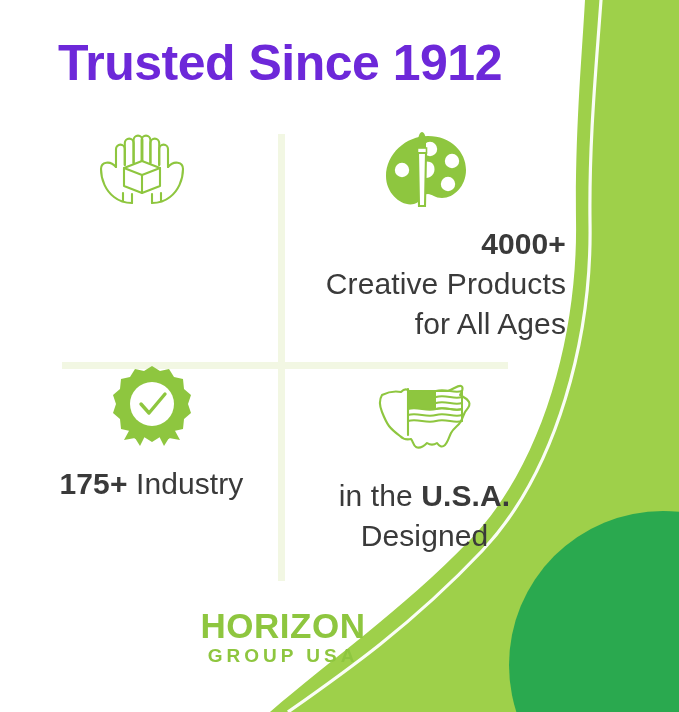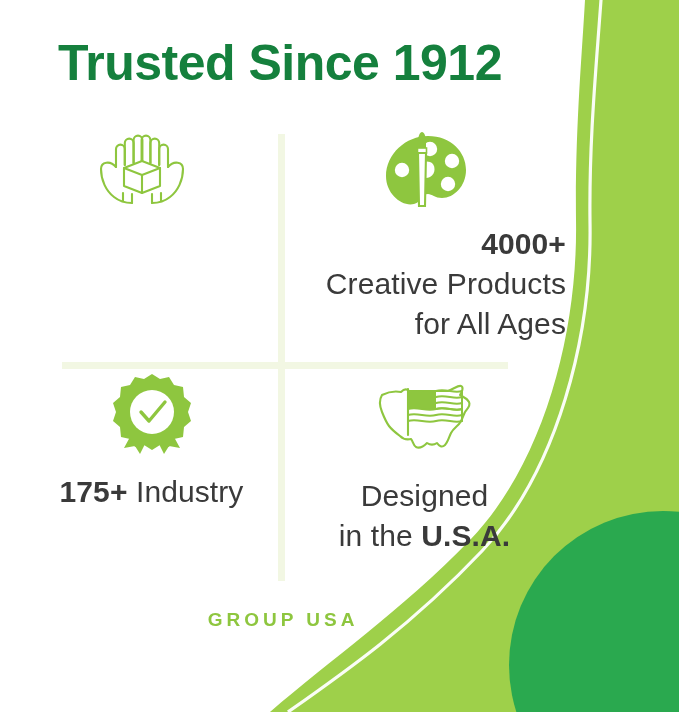--- a/index.html
+++ b/index.html
@@ -29,21 +29,21 @@
   .headline {
     position: absolute;
     left: 0;
     top: 34px;
     width: 560px;
     text-align: center;
     font-size: 50px;
     line-height: 58px;
     font-weight: 700;
     letter-spacing: -0.5px;
-    color: #15803d;
+    color: #6d28d9;
     white-space: nowrap;
   }
 
   
   .divider-h {
     position: absolute;
     left: 62px;
     top: 362px;
     width: 446px;
     height: 7px;
@@ -67,21 +67,21 @@
     height: 450px;
   }
   .cell {
     position: absolute;
     width: 283px;
     box-sizing: border-box;
     text-align: center;
   }
   .cell-tl { left: 0;    top: 0;   }
   .cell-tr { left: 283px; top: 0; text-align: right;   }
-  .cell-bl { left: 0;    top: 244px; padding-left: 20px; }
+  .cell-bl { left: 0;    top: 236px; padding-left: 20px; }
   .cell-br { left: 283px; top: 248px; }
 
   .cell-icon {
     height: 86px;
     display: flex;
     align-items: center;
     justify-content: center;
   }
   .cell-text {
     margin-top: 10px;
@@ -238,24 +238,25 @@
             <path d="M66 24 C76 21 84 27 92 24"></path>
             <path d="M66 30 C76 27 84 33 92 30"></path>
             <path d="M38 30 C48 27 56 33 66 30 C76 27 84 33 92 30"></path>
             <path d="M38 36 C48 33 56 39 66 36 C76 33 84 39 92 36"></path>
             <path d="M38 42 C48 39 56 45 66 42 C76 39 84 45 92 42"></path>
             <path d="M92 12 L92 42"></path>
           </g>
         </svg>
       </div>
       <div class="cell-text">
+        <span class="line"><span>in the </span><span class="b">U.S.A.</span></span>
         <span class="line">Designed</span>
-        <span class="line"><span>in the </span><span class="b">U.S.A.</span></span>
       </div>
     </div>
 
   </div>
 
   <div class="logo">
+    <div class="logo-main">HORIZON</div>
     <div class="logo-sub">GROUP USA</div>
   </div>
 
 </div>
 
 </body></html>

